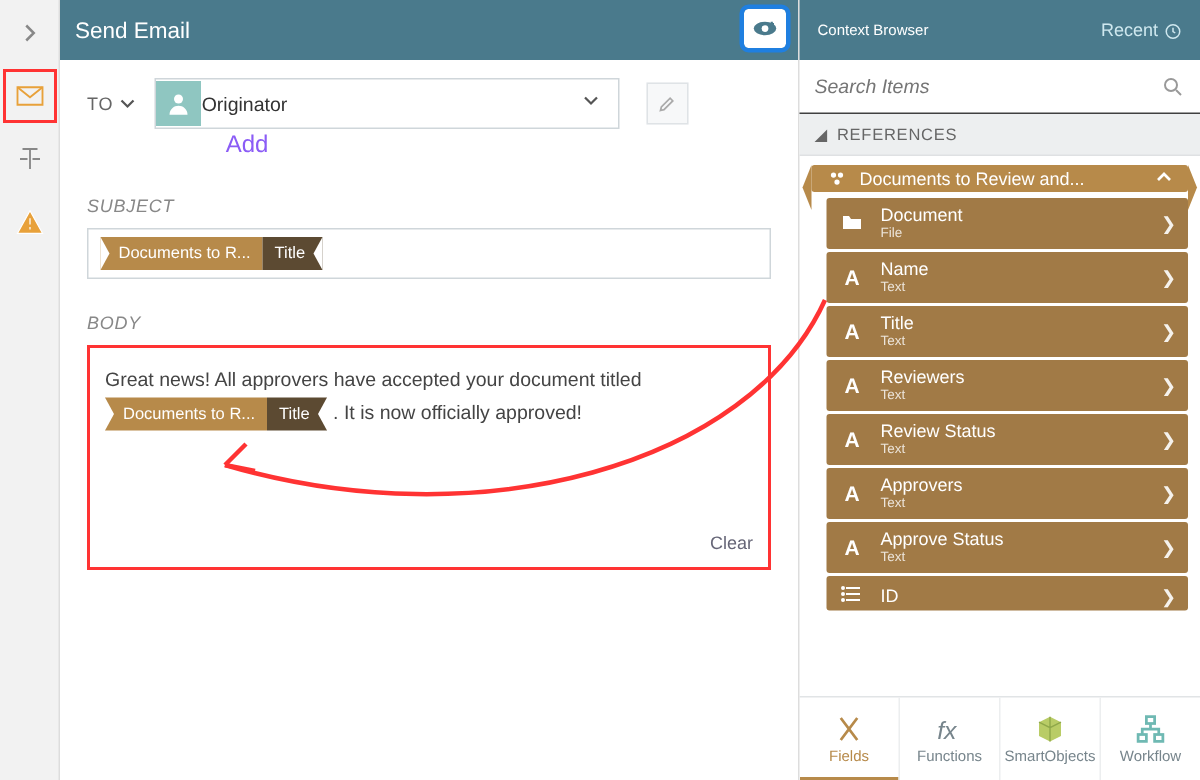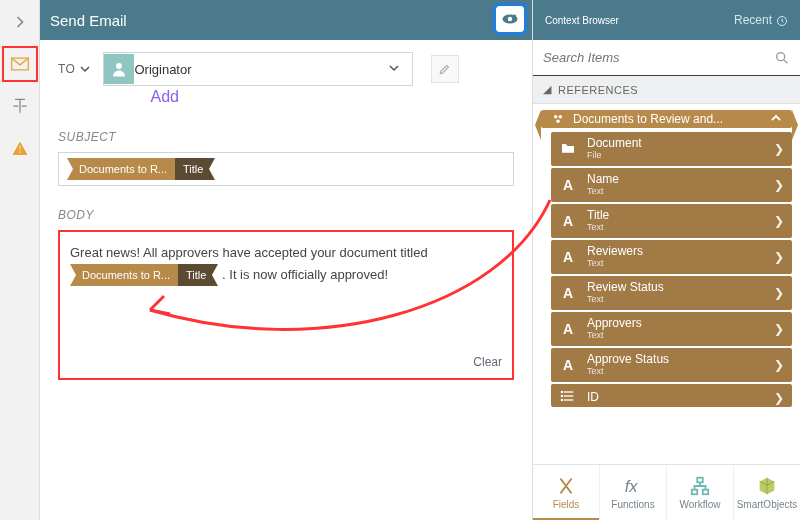--- a/index.html
+++ b/index.html
@@ -295,35 +295,35 @@
           </svg>
         <span>Fields</span>
       </div>
       <div class="btab">
         <svg viewBox="0 0 24 24">
             <text x="3" y="19" font-style="italic" font-size="18" fill="currentColor">fx</text>
           </svg>
         <span>Functions</span>
       </div>
       <div class="btab">
+        <svg viewBox="0 0 24 24" fill="currentColor">
+            <path d="M12 3l8 4v10l-8 4-8-4V7l8-4z" fill="#b9cc66"></path>
+            <path d="M12 3v18M4 7l8 4 8-4" stroke="#8fa84a" fill="none"></path>
+          </svg>
+        <span>SmartObjects</span>
+      </div>
+      <div class="btab">
         <svg viewBox="0 0 24 24" fill="none" stroke="#6fb9b3" stroke-width="2">
             <rect x="9" y="3" width="6" height="5"></rect>
             <rect x="3" y="16" width="6" height="5"></rect>
             <rect x="15" y="16" width="6" height="5"></rect>
             <path d="M12 8v4M12 12H6v4M12 12h6v4"></path>
           </svg>
         <span>Workflow</span>
       </div>
-      <div class="btab">
-        <svg viewBox="0 0 24 24" fill="currentColor">
-            <path d="M12 3l8 4v10l-8 4-8-4V7l8-4z" fill="#b9cc66"></path>
-            <path d="M12 3v18M4 7l8 4 8-4" stroke="#8fa84a" fill="none"></path>
-          </svg>
-        <span>SmartObjects</span>
-      </div>
     </div>
   </div>
 </div>
 
 <svg class="anno" style="left:120px; top:190px;" width="440" height="170">
   <path d="M430 10 C 380 120, 200 170, 30 120" stroke="#f33" stroke-width="3" fill="none"></path>
   <path d="M30 120 l14 -14 M30 120 l20 4" stroke="#f33" stroke-width="3" fill="none"></path>
 </svg>
 
 </body></html>

